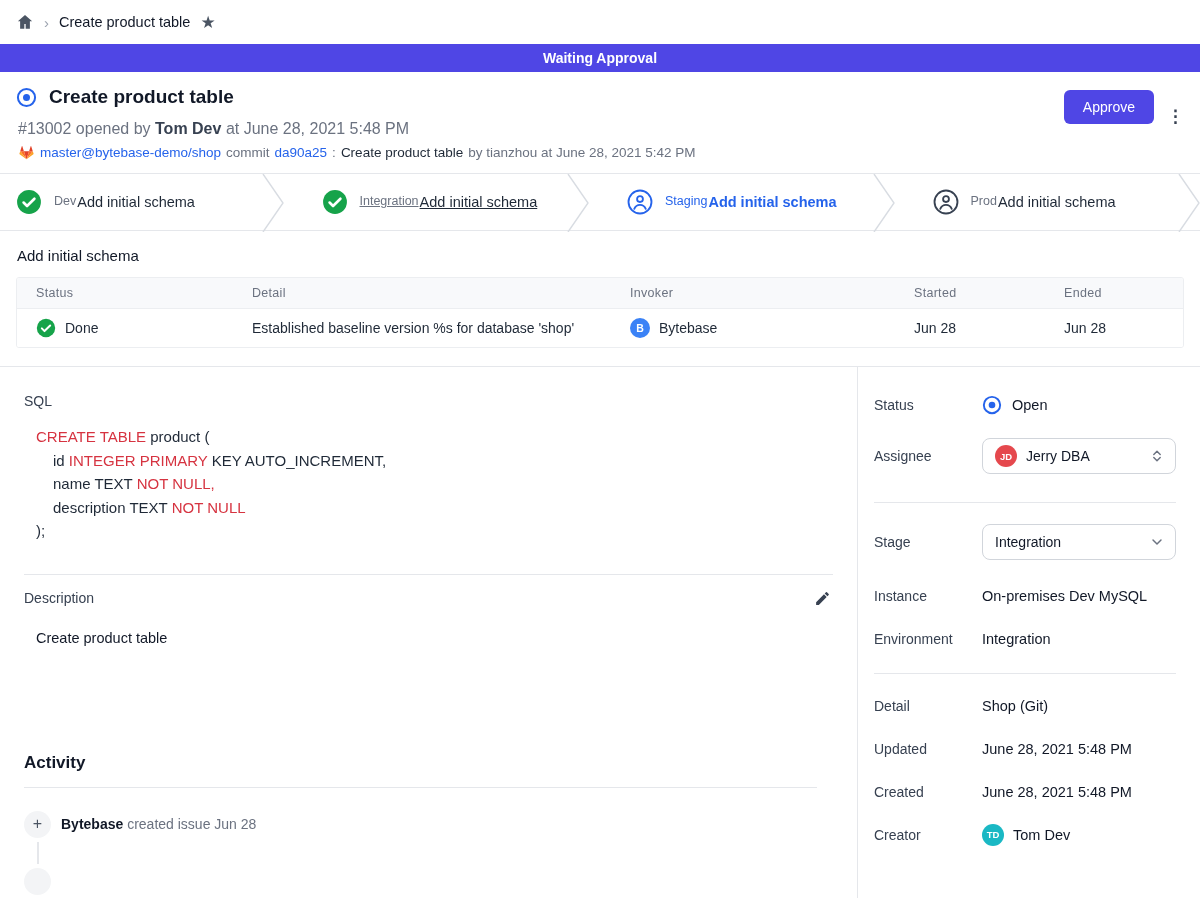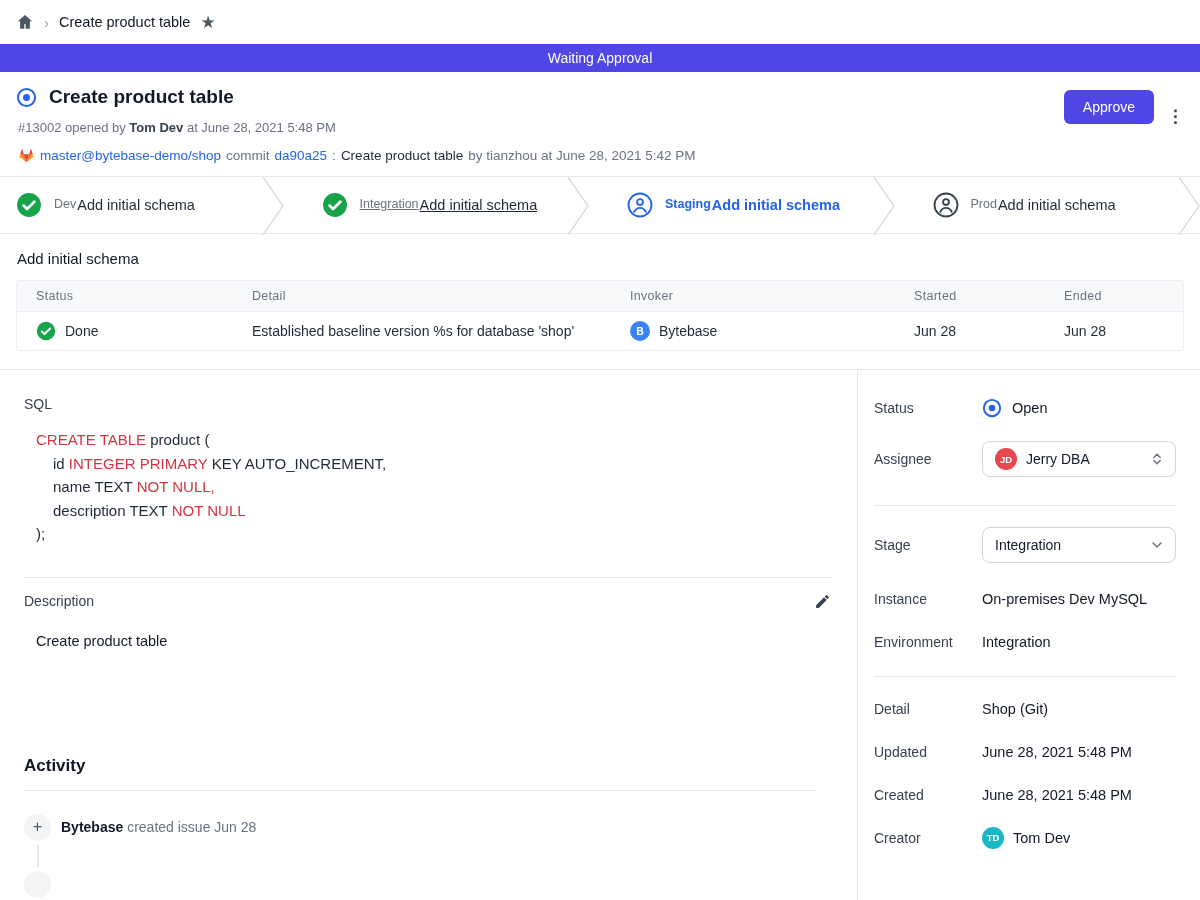--- a/index.html
+++ b/index.html
@@ -9,48 +9,48 @@
 
   
   .crumbbar { height:44px; display:flex; align-items:center; gap:10px; padding:0 16px; background:#fff; }
   .crumbbar .home svg { width:18px; height:18px; display:block; }
   .crumb-sep { color:#9ca3af; font-size:15px; }
   .crumb-title { font-size:14.5px; color:#111827; }
   .star { color:#4b5563; font-size:17px; line-height:1; }
 
   
   .banner { height:28px; background:var(--accent); color:#fff; display:flex; align-items:center; justify-content:center;
-    font-size:14px; font-weight:400; }
+    font-size:14px; font-weight:700; }
 
   
   .header { position:relative; padding:14px 16px 12px; border-bottom:0; }
   .title-row { display:flex; align-items:center; gap:12px; margin-bottom:12px; }
   .open-icon svg { width:21px; height:21px; display:block; }
   h1.issue-title { font-size:19px; font-weight:700; color:#111827; }
-  .meta-line { font-size:13px; color:#6b7280; margin-left:2px; margin-bottom:12px; }
+  .meta-line { font-size:16px; color:#6b7280; margin-left:2px; margin-bottom:6px; }
   .meta-line .author { color:#374151; font-weight:600; }
   .vcs-line { display:flex; align-items:center; gap:5px; font-size:13.5px; color:#6b7280; margin-left:2px; }
   .vcs-line .gitlab svg { width:17px; height:17px; display:block; }
   .vcs-line a { color:var(--link); text-decoration:none; }
   .vcs-line .msg { color:#1f2937; font-weight:500; }
   .approve-btn { position:absolute; right:46px; top:18px; background:var(--accent); color:#fff; border:none;
     font-family:inherit; font-size:14px; font-weight:500; padding:9px 19px; border-radius:6px; cursor:pointer; }
   .kebab { position:absolute; right:16px; top:36px; color:#374151; font-size:17px; letter-spacing:0; cursor:pointer;
     line-height:1; font-weight:700; }
 
   
   .pipeline { display:flex; align-items:stretch; height:58px; border-top:1px solid #e5e7eb; border-bottom:1px solid #e5e7eb; }
   .stage { flex:1; display:flex; align-items:center; gap:12px; padding-left:38px; cursor:pointer; }
   .stage.first { padding-left:16px; }
   .stage .sicon svg { width:26px; height:26px; display:block; }
   .stage .stexts { display:flex; flex-direction:row; gap:1px; }
   .stage .senv { font-size:12.5px; color:#6b7280; }
   .stage .stask { font-size:14.5px; color:#1f2937; }
   .stage.linked .senv, .stage.linked .stask { text-decoration:underline; }
-  .stage.active .senv { color:var(--link); font-weight:700; }
+  .stage.active .senv { color:var(--link); font-weight:400; }
   .stage.active .stask { color:var(--link); font-weight:700; }
   .chev { flex:0 0 22px; }
   .chev svg { width:22px; height:58px; display:block; }
 
   
   .task-section { padding:16px 16px 18px; }
   .task-title { font-size:15px; color:#111827; margin-bottom:13px; margin-left:1px; }
   .ttable { border:1px solid #eceef1; border-radius:3px; overflow:hidden; }
   .trow { display:grid; grid-template-columns:216px 378px 284px 150px 1fr; align-items:center; }
   .thead { background:#f8f9fb; height:31px; border-bottom:1px solid #eceef1; }

